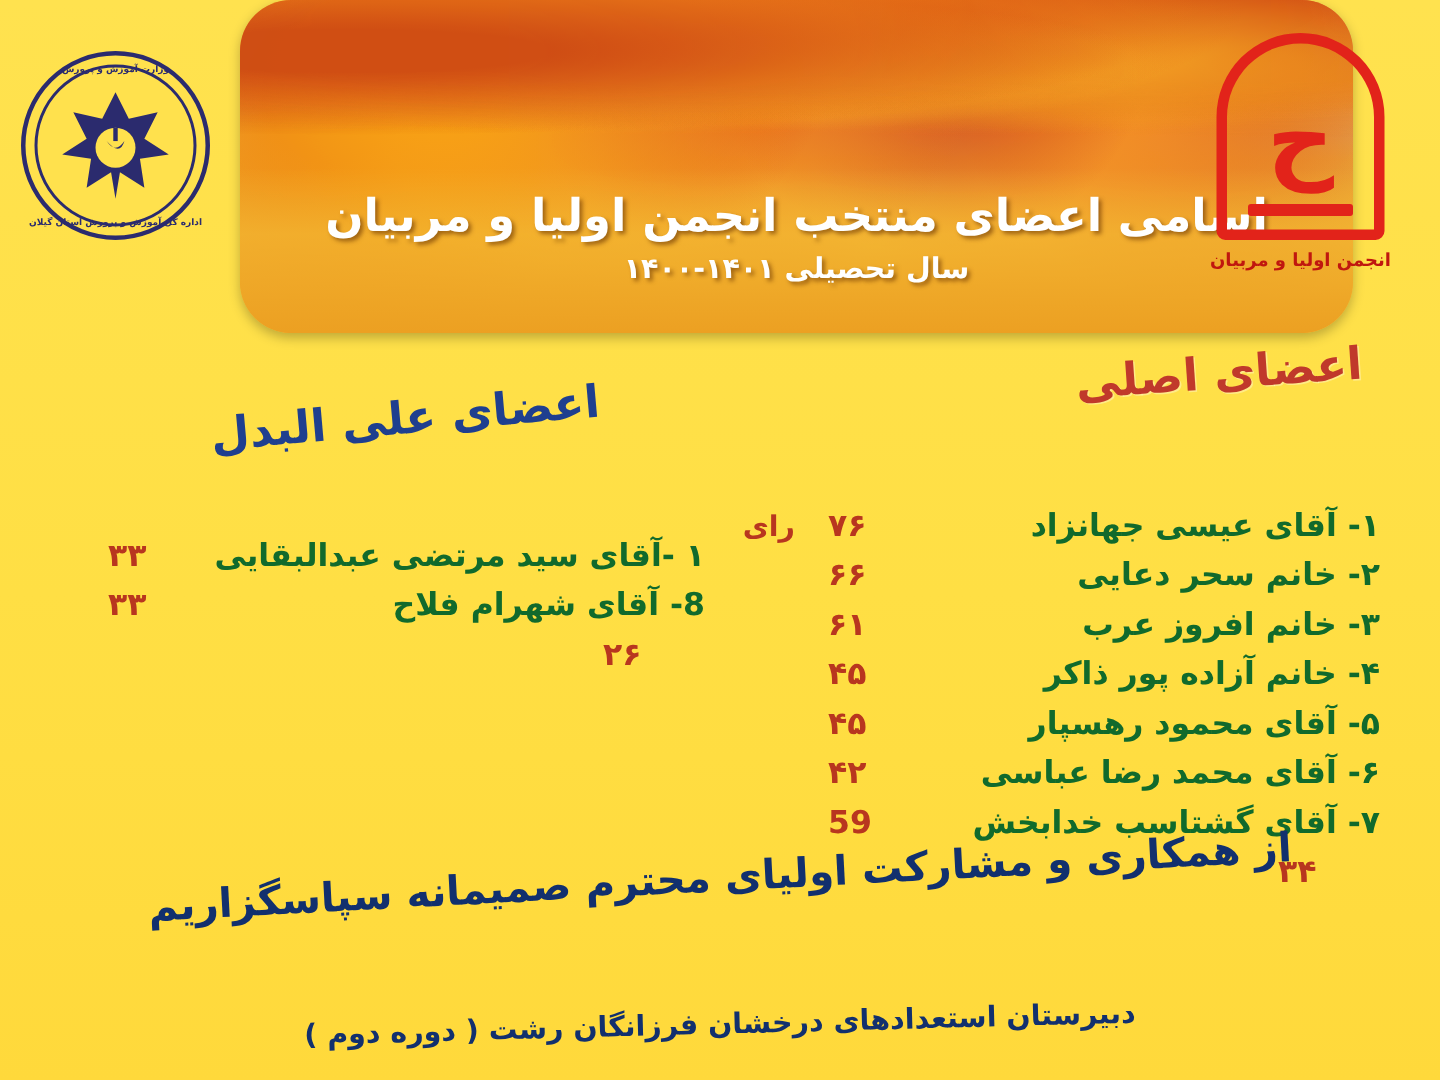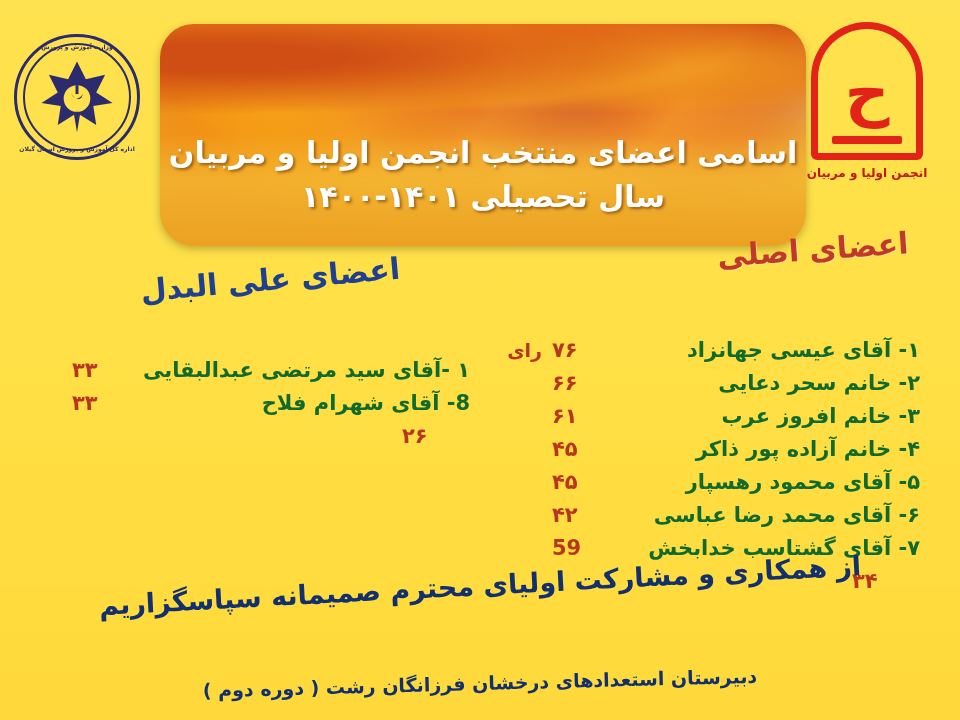--- a/index.html
+++ b/index.html
@@ -116,23 +116,23 @@
   .logo-right .caption {
     margin-top: 6px;
     font-size: 12px;
     color: #c0170f;
     font-weight: bold;
   }
 
   
   .banner {
     position: absolute;
-    top: 24px;
+    top: 0;
     left: 160px;
-    width: 646px;
+    width: 742px;
     height: 222px;
     border-radius: 34px;
     overflow: hidden;
     box-shadow: 0 3px 8px rgba(0,0,0,.25);
     background:
       radial-gradient(circle at 18% 14%, #f4a11c 0 8%, rgba(244,161,28,0) 38%),
       radial-gradient(circle at 32% 6%, #d8541d 0 6%, rgba(216,84,29,0) 30%),
       radial-gradient(circle at 46% 18%, #e8761b 0 7%, rgba(232,118,27,0) 34%),
       radial-gradient(circle at 62% 8%, #c8431a 0 6%, rgba(200,67,26,0) 30%),
       radial-gradient(circle at 76% 16%, #f0902a 0 7%, rgba(240,144,42,0) 33%),
@@ -168,21 +168,21 @@
     left: 0;
     right: 0;
     bottom: 28px;
     text-align: center;
     color: #ffffff;
     font-weight: bold;
     line-height: 1.45;
     text-shadow: 2px 2px 3px rgba(90,40,0,.55);
   }
   .banner-text .l1 { font-size: 30px; }
-  .banner-text .l2 { font-size: 30px; }
+  .banner-text .l2 { font-size: 19px; }
 
   
   .head-main {
     position: absolute;
     top: 232px;
     right: 52px;
     font-size: 30px;
     color: #c0392b;
     font-weight: bold;
     transform: rotate(-4deg);
@@ -224,21 +224,21 @@
     color: #b8361f;
     margin-right: 26px;
     min-width: 42px;
     text-align: left;
     direction: rtl;
   }
   .row .votes-label {
     font-size: 19px;
     font-weight: bold;
     color: #b8361f;
-    margin-right: 10px;
+    margin-right: 22px;
   }
 
   .list.main .row { justify-content: flex-start; }
   .list.main .name { width: 300px; }
 
   .list.alt .row { justify-content: flex-start; }
   .list.alt .name { width: 330px; color: #116a2c; text-align: right; }
   .list.alt .votes { color: #b8361f; margin-left: 48px; }
 
   

